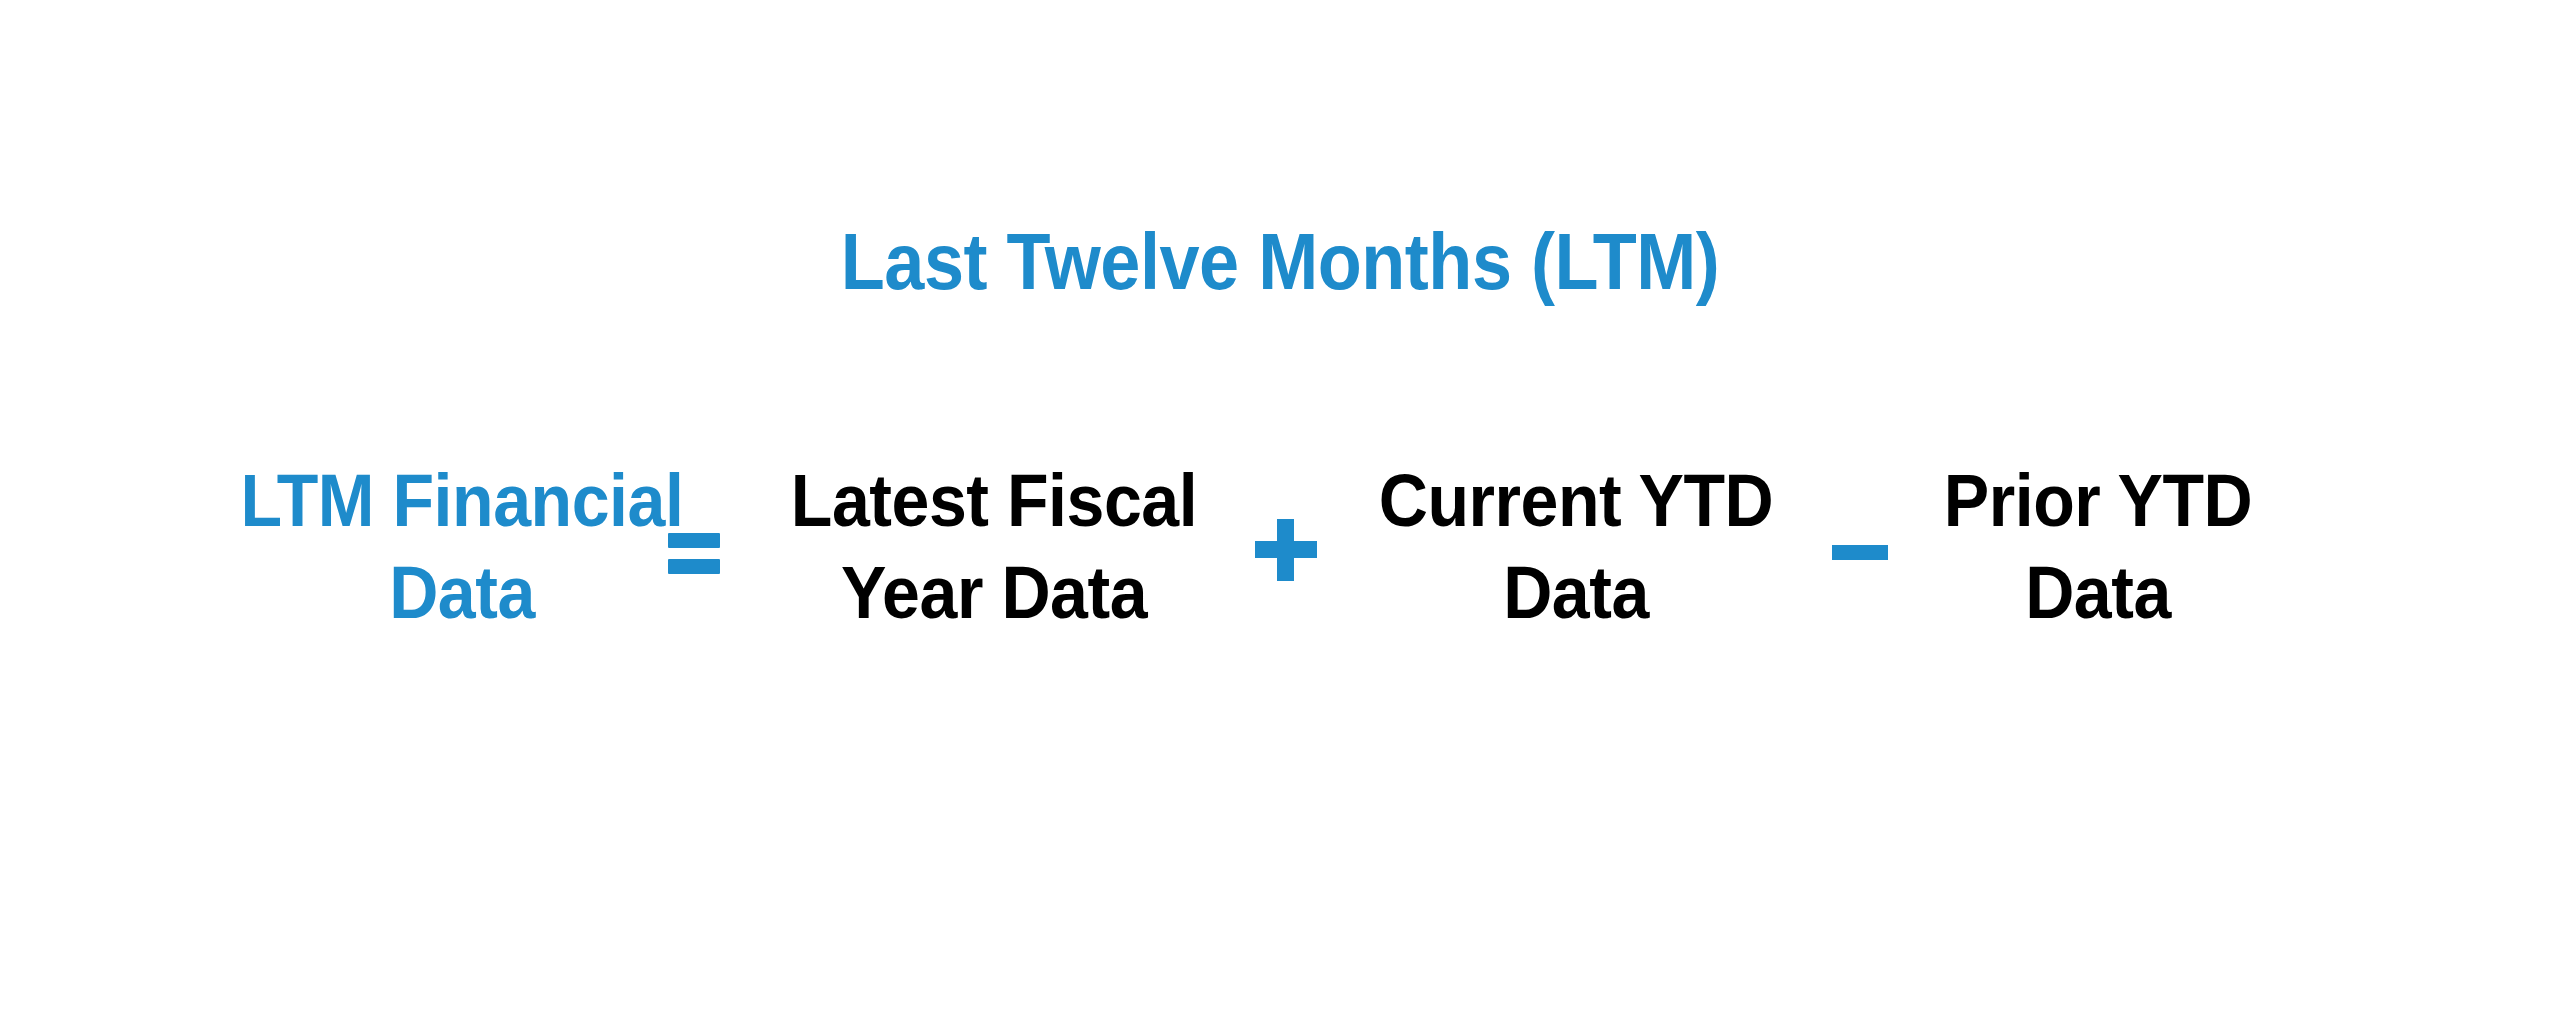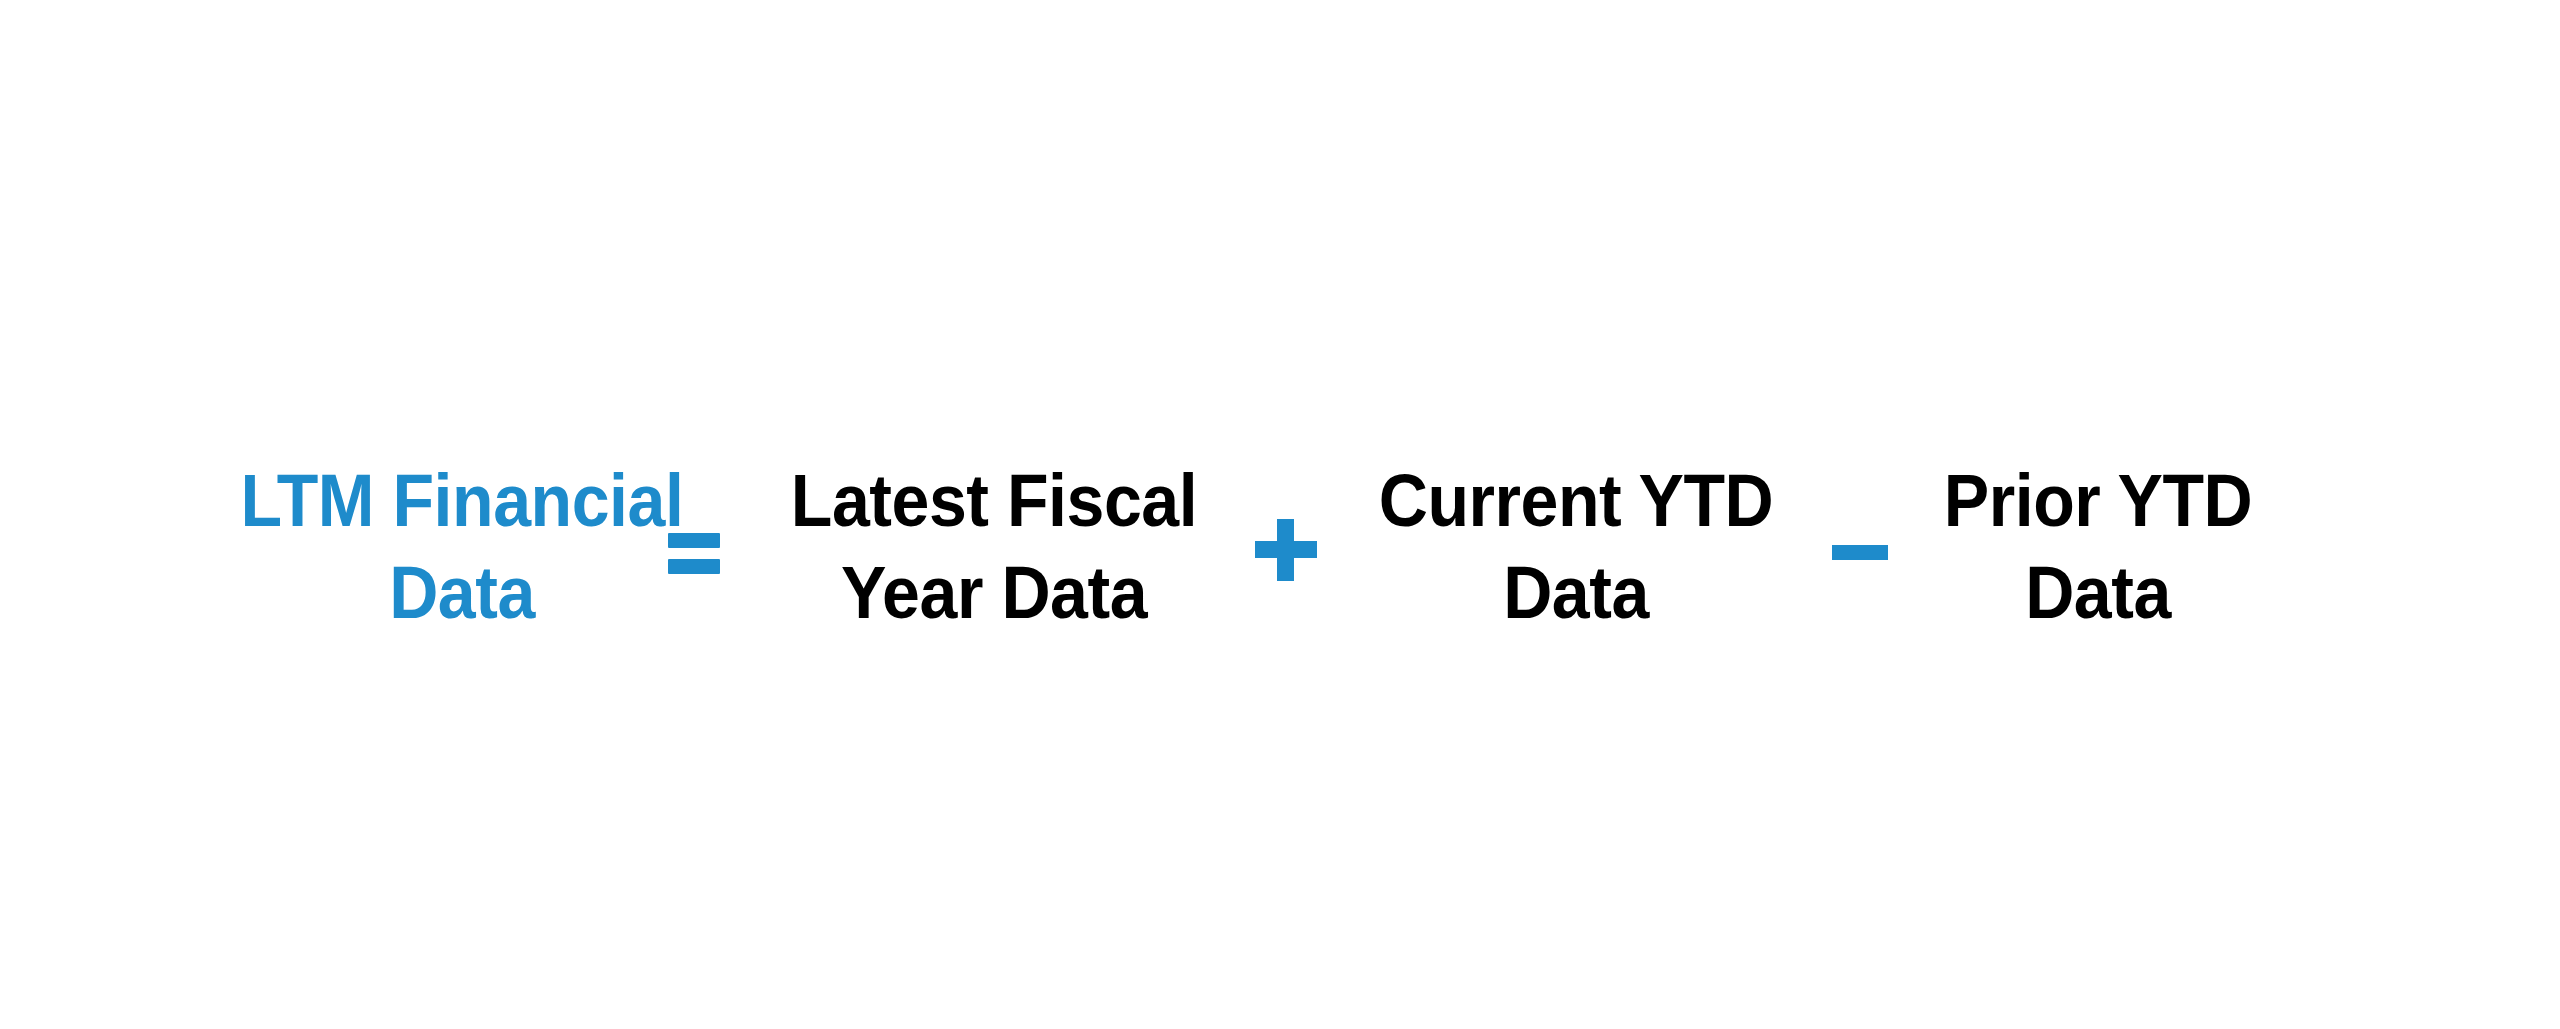--- a/index.html
+++ b/index.html
@@ -136,20 +136,23 @@
     top: 44px;
     width: 56px;
     height: 15px;
   }
 </style>
 </head>
 <body>
 
 <div class="slide">
 
+  <div class="title-wrap">
+    <span class="title">Last Twelve Months (LTM)</span>
+  </div>
 
   <div class="formula">
 
     <div class="term accent term-ltm">
       <span class="line">LTM Financial</span>
       <span class="line">Data</span>
     </div>
 
     <div class="op op-equals">
       <i class="bar-a"></i>

